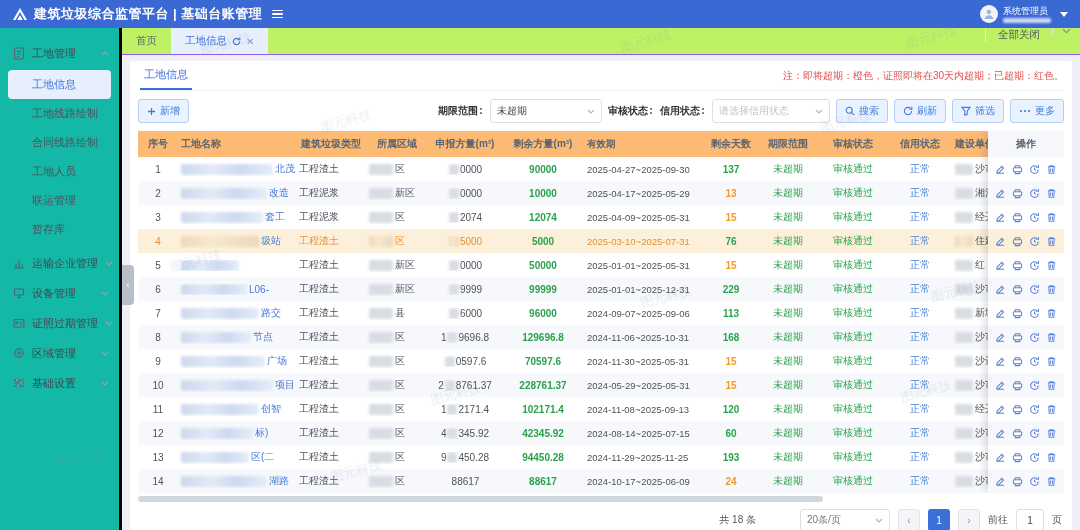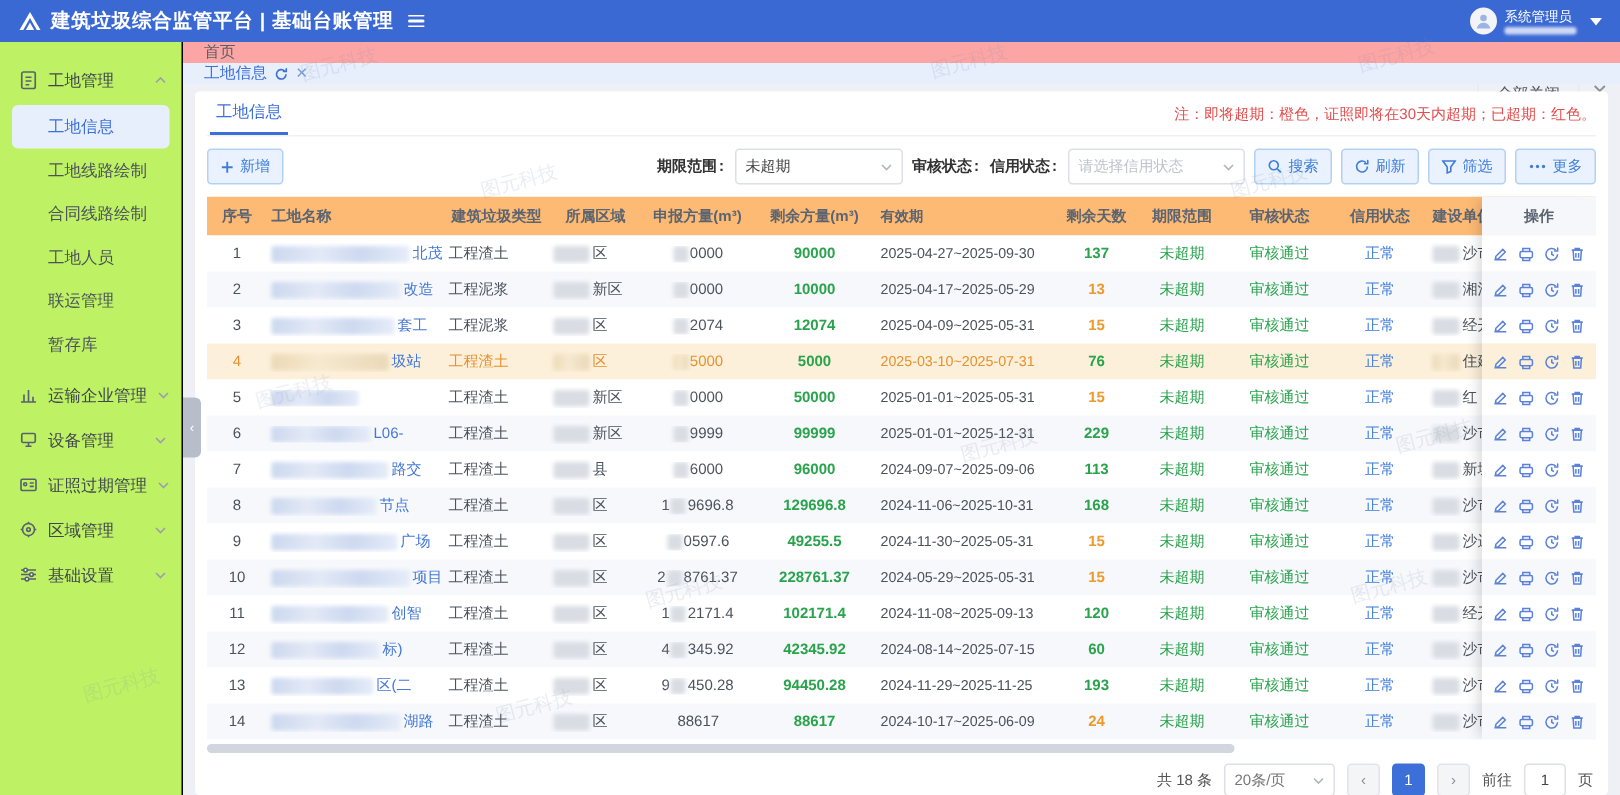--- a/index.html
+++ b/index.html
@@ -16,32 +16,32 @@
   .avatar { width:18px; height:18px; border-radius:50%; background:#f2f4f8; display:flex; align-items:center; justify-content:center; overflow:hidden; }
   .user-meta { display:flex; flex-direction:column; justify-content:center; }
   .user-name { font-size:9px; line-height:10px; }
   .user-sub { margin-top:2px; width:48px; height:5px; border-radius:2px; background:rgba(255,255,255,.75); filter:blur(1.2px); }
   .caret-down { width:0; height:0; border-left:4px solid transparent; border-right:4px solid transparent; border-top:5px solid #fff; margin-left:4px; }
 
   
   .layout { display:flex; height:502px; }
 
   
-  .sidebar { width:122px; background:#bef264; border-right:1px solid #000000; padding-top:10px; position:relative; z-index:2; }
+  .sidebar { width:122px; background:#14b8a6; border-right:3px solid #000000; padding-top:10px; position:relative; z-index:2; }
   .menu-item { height:30px; display:flex; align-items:center; gap:7px; padding:0 10px 0 13px; font-size:11px; color:#404650; cursor:pointer; }
   .mi-icon { color:#596070; flex:0 0 auto; }
   .mi-label { flex:1; white-space:nowrap; }
   .mi-chev { color:#9aa0aa; }
   .submenu { padding:2px 0 4px; }
   .sub-item { height:29px; margin:0 8px; display:flex; align-items:center; padding-left:24px; font-size:11px; color:#4c525c; border-radius:4px; cursor:pointer; }
   .sub-item.active { background:#e7effc; color:#3d6fd9; }
 
   
   .main { flex:1; display:flex; flex-direction:column; min-width:0; }
-  .tabbar { height:27px; background:#fca5a5; display:flex; align-items:stretch; border-bottom:5px solid #8b5cf6;flex-direction:column; }
+  .tabbar { height:27px; background:#bef264; display:flex; align-items:stretch; border-bottom:1px solid #8b5cf6; }
   .tab { display:flex; align-items:center; gap:5px; padding:0 14px; font-size:10.5px; color:#5a6068; cursor:pointer; }
   .tab.active { background:#e7eefc; color:#3d6fd9; }
   .tab .x { font-size:10px; color:#7d9ae0; }
   .tab-refresh { color:#3d6fd9; }
   .tabbar-right { margin-left:auto; display:flex; align-items:flex-start; }
   .closeall { display:flex; align-items:center; padding:0 12px; font-size:10.5px; color:#4c525c; border-left:1px solid #e8eaee; cursor:pointer; }
   .tabbar-chev { display:flex; align-items:center; padding:0 9px; border-left:1px solid #e8eaee; color:#8a909a; cursor:pointer; }
 
   .content { flex:1; padding:6px 8px 0; position:relative; min-height:0; }
   .collapse-handle { position:absolute; left:0; top:210px; width:12px; height:40px; background:#b8bec9; border-radius:0 4px 4px 0; color:#fff; display:flex; align-items:center; justify-content:center; font-size:9px; cursor:pointer; z-index:5; }
@@ -100,21 +100,21 @@
   .op-row { height:24px; background:#fff; display:flex; align-items:center; justify-content:center; gap:6px; }
   .op-row.alt { background:#f6f8fb; }
   .op-row.hl { background:#fcf0da; }
   .op-ic { color:#5b82da; cursor:pointer; display:flex; }
 
   .hscroll { height:6px; margin:3px 0 2px; border-radius:3px; background:transparent; flex:0 0 auto; }
   .hscroll .thumb { height:6px; width:74%; border-radius:3px; background:#d2d6de; cursor:pointer; }
 
   
   .pager { display:flex; align-items:center; justify-content:flex-end; gap:8px; padding:5px 2px 16px; font-size:10px; color:#555; flex:0 0 auto; }
-  .page-size { width:74px; height:22px; }
+  .page-size { width:90px; height:22px;margin-left:36px; }
   .pg-btn { width:22px; height:22px; border-radius:3px; background:#f4f5f7; border:1px solid #e2e4e9; color:#8a909a; display:flex; align-items:center; justify-content:center; font-size:10px; cursor:pointer; }
   .pg-cur { width:22px; height:22px; border-radius:3px; background:#3d6fd9; color:#fff; display:flex; align-items:center; justify-content:center; font-size:10px; cursor:pointer; }
   .goto-input { width:28px; height:22px; border:1px solid #dcdfe6; border-radius:3px; text-align:center; font-size:10px; color:#444; font-family:inherit; }
 
   
   .wm { position:fixed; font-size:13px; color:rgba(130,145,175,.16); transform:rotate(-15deg); pointer-events:none; z-index:40; white-space:nowrap; }
 </style>
 </head>
 <body>
 
@@ -592,21 +592,21 @@
     <span class="td c-type">工程渣土</span>
     <span class="td c-dist">
                   <span class="redact dist-mask"></span>
                   <span class="dist-text">区</span>
                 </span>
     <span class="td c-decl">
                   <span class="pre"></span>
                   <span class="redact decl-mask"></span>
                   <span class="post">0597.6</span>
                 </span>
-    <span class="td c-remain">49255.5</span>
+    <span class="td c-remain">70597.6</span>
     <span class="td c-valid">2024-11-30~2025-05-31</span>
     <span class="td c-days warn">15</span>
     <span class="td c-range">未超期</span>
     <span class="td c-audit">审核通过</span>
     <span class="td c-credit">正常</span>
     <span class="td c-builder">
                   <span class="redact builder-mask"></span>
                   <span class="builder-text">沙运</span>
                 </span>
   </div>

